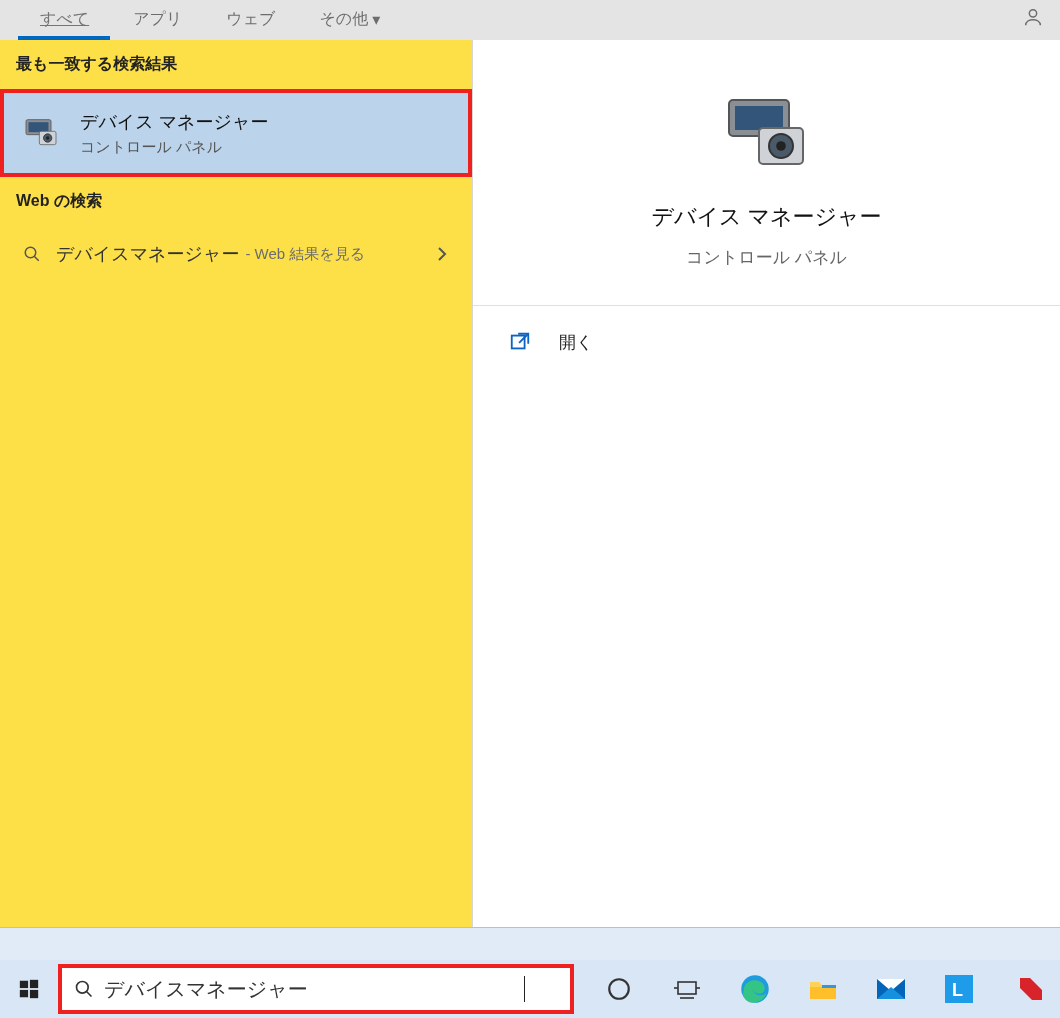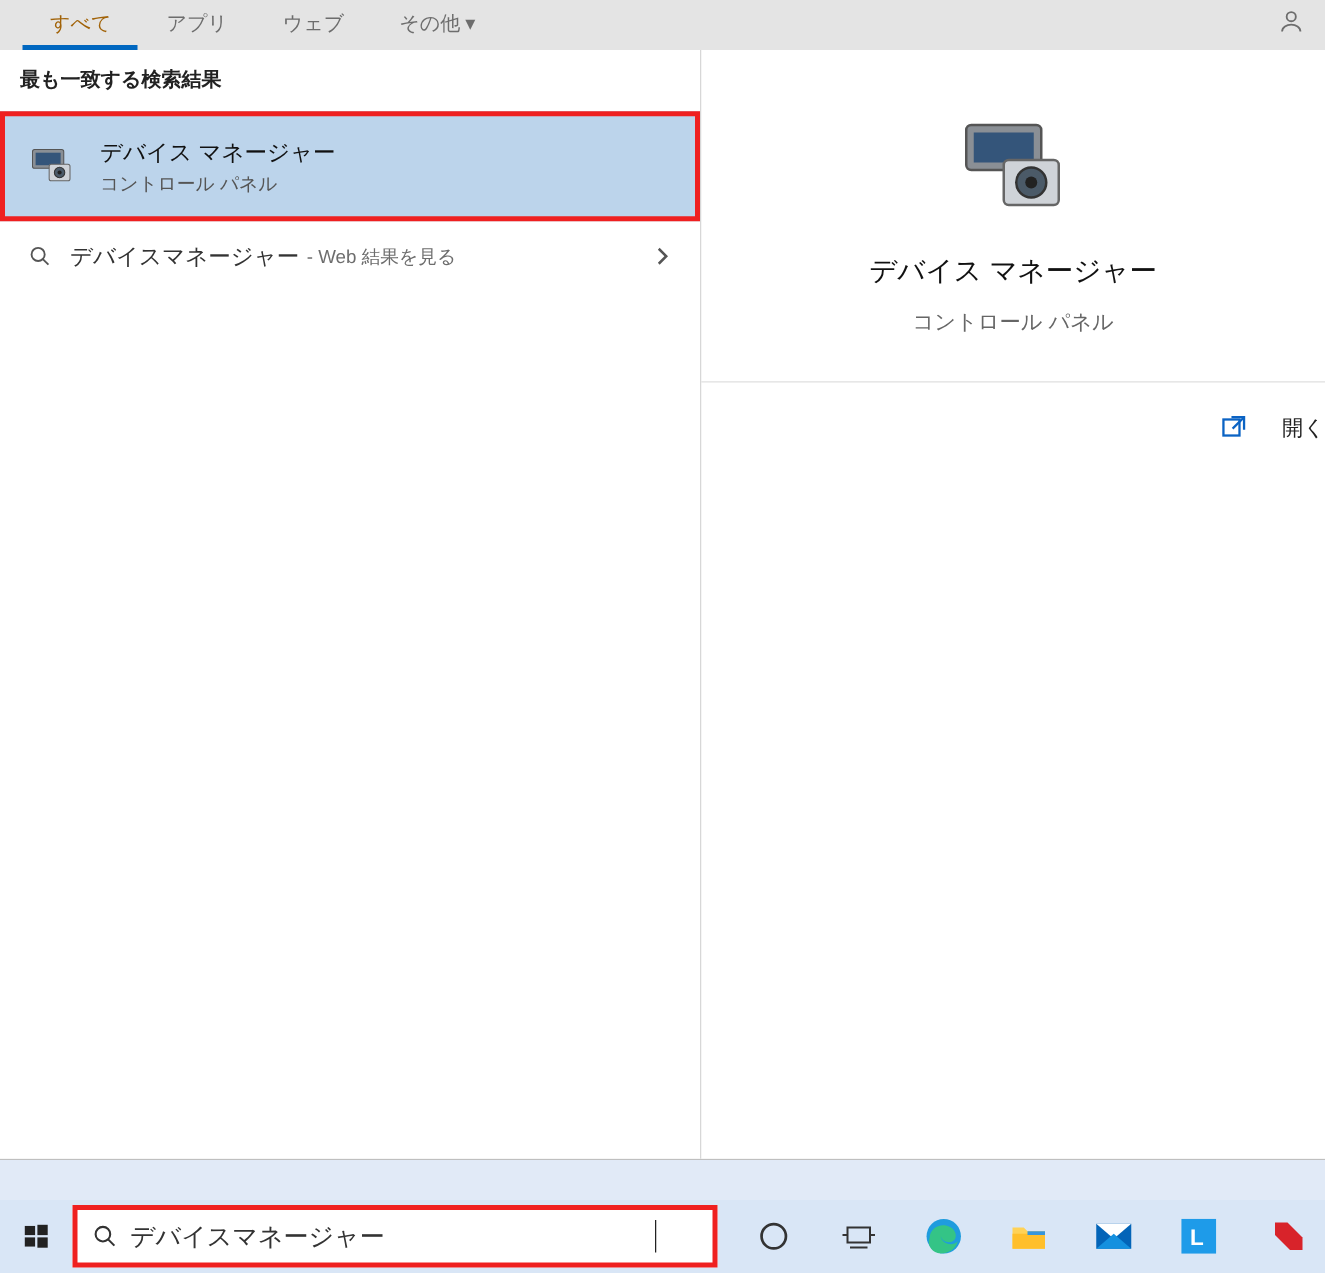--- a/index.html
+++ b/index.html
@@ -2,27 +2,27 @@
 <html><head>
 <meta charset="utf-8">
 <style>
   * { margin:0; padding:0; box-sizing:border-box; font-family:"Yu Gothic UI","Segoe UI",Meiryo,sans-serif; }
   html,body { width:1060px; height:1018px; overflow:hidden; background:#e1eaf7; }
 
   
   .search-panel { position:absolute; left:0; top:0; width:1060px; height:928px; background:#e4e4e4; border-bottom:1px solid #bfbfbf; }
   .tabs { display:flex; align-items:center; height:38px; padding-left:18px; font-size:16px; color:#6d6d6d; }
   .tabs .tab { padding:0 22px; height:38px; display:flex; align-items:center; cursor:default; }
-  .tabs .tab.active { color:#a16207; }
+  .tabs .tab.active { color:#737373;text-decoration:underline; }
   .tabs .chev { margin-left:4px; }
   .tab-underline { position:absolute; left:18px; top:36px; width:92px; height:4px; background:#0067c0; }
   .feedback { position:absolute; right:16px; top:6px; color:#6d6d6d; }
 
   .panel-body { position:absolute; left:0; top:40px; right:0; bottom:0; display:flex; }
-  .left-col  { width:560px; background:#ffffff; }
+  .left-col  { width:472px; background:#fde047; }
   .right-col { flex:1; background:#ffffff; border-left:1px solid #d7d7d7; }
 
   .section-label { font-size:16px; font-weight:600; color:#222; padding:14px 0 14px 16px; }
 
   .best-match { margin:0; padding:8px 16px 8px 16px; height:88px; display:flex; align-items:center;
                 background:#bcd4eb; border:4px solid #ef2020; }
   .best-match .icon-box { width:42px; height:42px; margin-right:18px; display:flex; align-items:center; justify-content:center; }
   .best-match .title { font-size:18px; color:#111; }
   .best-match .sub   { font-size:15px; color:#555; margin-top:4px; }
 
@@ -31,21 +31,21 @@
   .web-row .txt { font-size:18px; color:#333; }
   .web-row .suffix { font-size:15px; color:#6d6d6d; margin-left:6px;}
   .web-row .chevron { margin-left:auto; color:#555; font-size:18px;}
 
   
   .preview { display:flex; flex-direction:column; align-items:center; padding-top:48px; }
   .preview-icon { width:96px; height:96px; display:flex; align-items:center; justify-content:center; }
   .preview-title { font-size:22px; color:#111; margin-top:18px; }
   .preview-sub   { font-size:17px; color:#666; margin-top:14px; }
   .divider { width:100%; height:1px; background:#e0e0e0; margin-top:36px; }
-  .action-row { display:flex; align-items:center; height:72px; width:100%; padding-left:36px; font-size:17px; color:#222;justify-content:flex-end;}
+  .action-row { display:flex; align-items:center; height:72px; width:100%; padding-left:36px; font-size:17px; color:#222;}
   .action-row .open-icon { color:#0b63c4; margin-right:28px; }
 
   
   .taskbar { position:absolute; left:0; bottom:0; width:1060px; height:58px; background:#d9e6f6; display:flex; align-items:center; }
   .start-btn { width:58px; height:58px; display:flex; align-items:center; justify-content:center; }
   .searchbox-wrap { position:relative; width:516px; height:50px; border:4px solid #ef2020; background:#ffffff; display:flex; align-items:center; }
   .searchbox-wrap .mag2 { margin:0 10px 0 12px; color:#333; }
   .searchbox { border:none; outline:none; font-size:20px; width:420px; color:#333; background:transparent; }
   .caret { width:1px; height:26px; background:#222; }
   .task-icons { display:flex; align-items:center; gap:34px; margin-left:28px; }
@@ -89,20 +89,21 @@
             <circle cx="32" cy="30" r="5" fill="#4b5a68" stroke="#333"></circle>
             <circle cx="32" cy="30" r="2" fill="#222"></circle>
           </svg>
         </div>
         <div>
           <div class="title">デバイス マネージャー</div>
           <div class="sub">コントロール パネル</div>
         </div>
       </div>
 
+      <div class="section-label">Web の検索</div>
 
       <div class="web-row">
         <span class="mag">
           <svg width="18" height="18" viewBox="0 0 24 24" fill="none" stroke="#555" stroke-width="2">
             <circle cx="10" cy="10" r="7"></circle>
               <line x1="21" y1="21" x2="15" y2="15"></line>
           </svg>
         </span>
         <span class="txt">デバイスマネージャー</span>
         <span class="suffix"> - Web 結果を見る</span>

